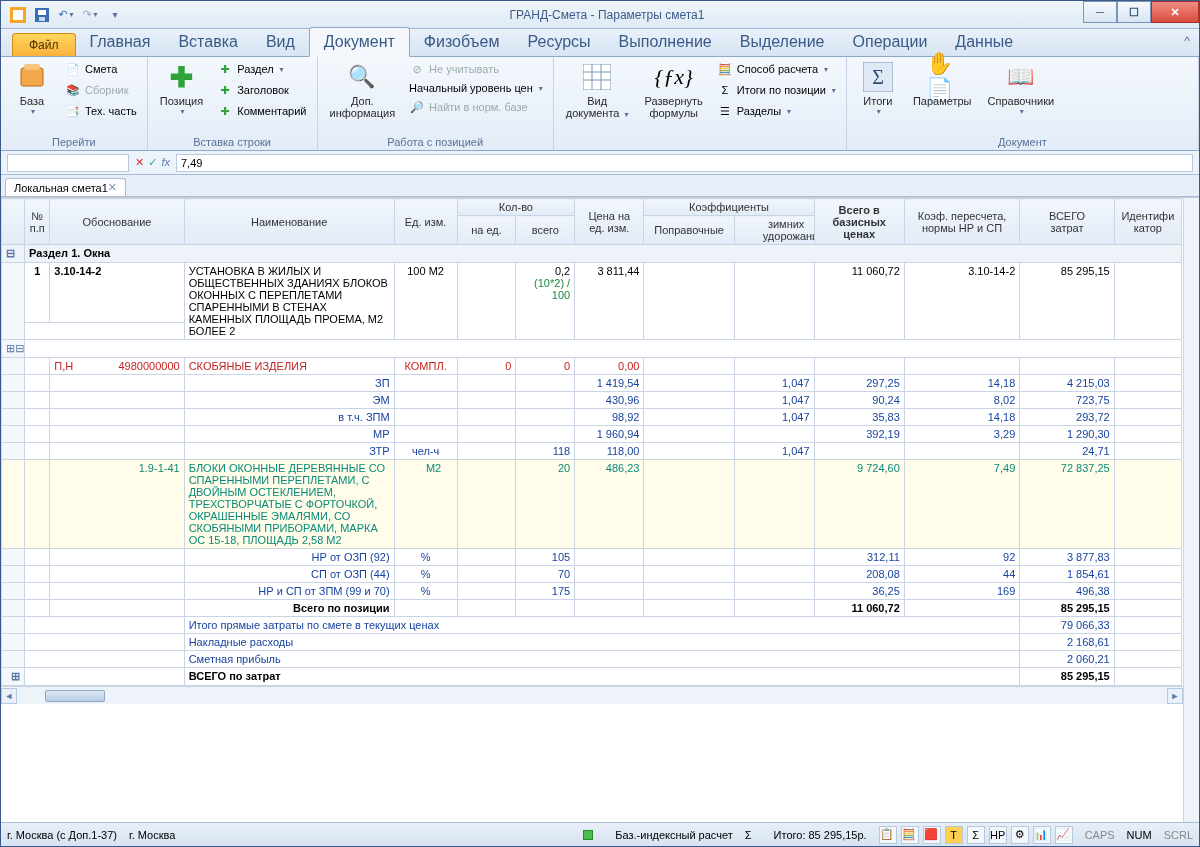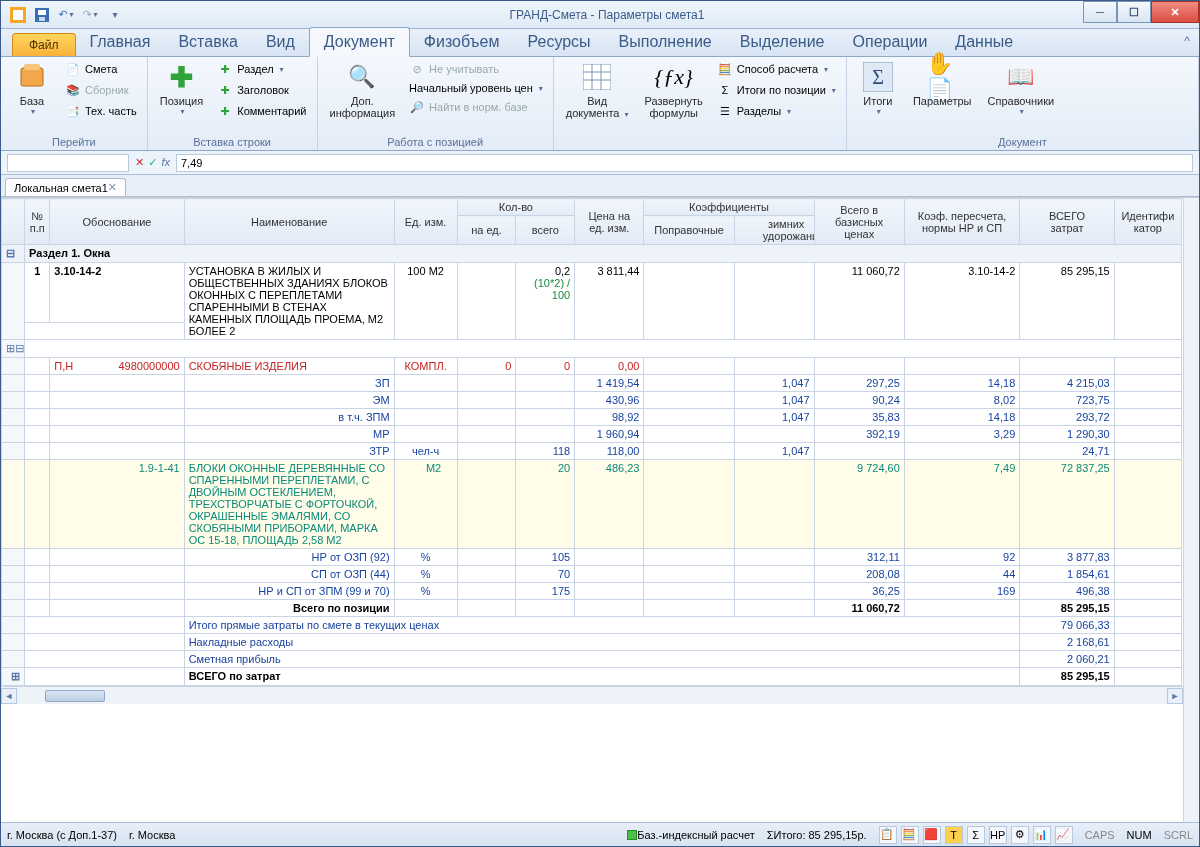--- a/index.html
+++ b/index.html
@@ -69,21 +69,21 @@
 .hscroll{height:18px; background:#eef3fa; border-top:1px solid #c9d5e4; display:flex; align-items:center;}
 .hscroll .thumb{width:60px; height:12px; background:linear-gradient(#dbe6f3,#b9cde4); border:1px solid #8ea8c8; border-radius:2px; margin-left:28px;}
 .hscroll .arrow{width:16px;height:16px;border:1px solid #b7c9df;background:#e9f0f9;display:flex;align-items:center;justify-content:center;font-size:9px;color:#5b7aa5;}
 
 
 .status { display:flex; align-items:center; height:24px; background:linear-gradient(#e7eef8,#d8e4f2); border-top:1px solid #a9bdd6; padding:0 6px; font-size:11px; gap:12px;}
 .status .spacer{flex:1;}
 .status-icons{display:flex;gap:4px;align-items:center;}
 .st-ico{width:18px;height:18px;border:1px solid #b7c9df;background:#f4f8fd;display:flex;align-items:center;justify-content:center;font-size:11px;}
 .status .mode{color:#888;}
-.pill{display:flex;align-items:center;gap:0;}
+.pill{display:flex;align-items:center;gap:22px;}
 .sq{width:10px;height:10px;display:inline-block;}
 
 svg{display:block;}
 </style>
 </head>
 <body>
 
 <div class="titlebar">
   <div class="qat">
     <div class="qat-btn">
@@ -316,21 +316,21 @@
   <th rowspan="2" class="tree-gutter"></th>
   <th rowspan="2" style="white-space:pre-line;">№
 п.п</th>
   <th rowspan="2">Обоснование</th>
   <th rowspan="2">Наименование</th>
   <th rowspan="2">Ед. изм.</th>
   <th colspan="2">Кол-во</th>
   <th rowspan="2" style="white-space:pre-line;">Цена на
 ед. изм.</th>
   <th colspan="2">Коэффициенты</th>
-  <th rowspan="2" style="white-space:pre-line;">Всего в
+  <th rowspan="2" style="white-space:pre-line;font-weight:bold;">Всего в
 базисных
 ценах</th>
   <th rowspan="2" style="white-space:pre-line;">Коэф. пересчета,
 нормы НР и СП</th>
   <th rowspan="2" style="white-space:pre-line;">ВСЕГО
 затрат</th>
   <th rowspan="2" style="white-space:pre-line;">Идентифи
 катор</th>
 </tr>
 <tr>

